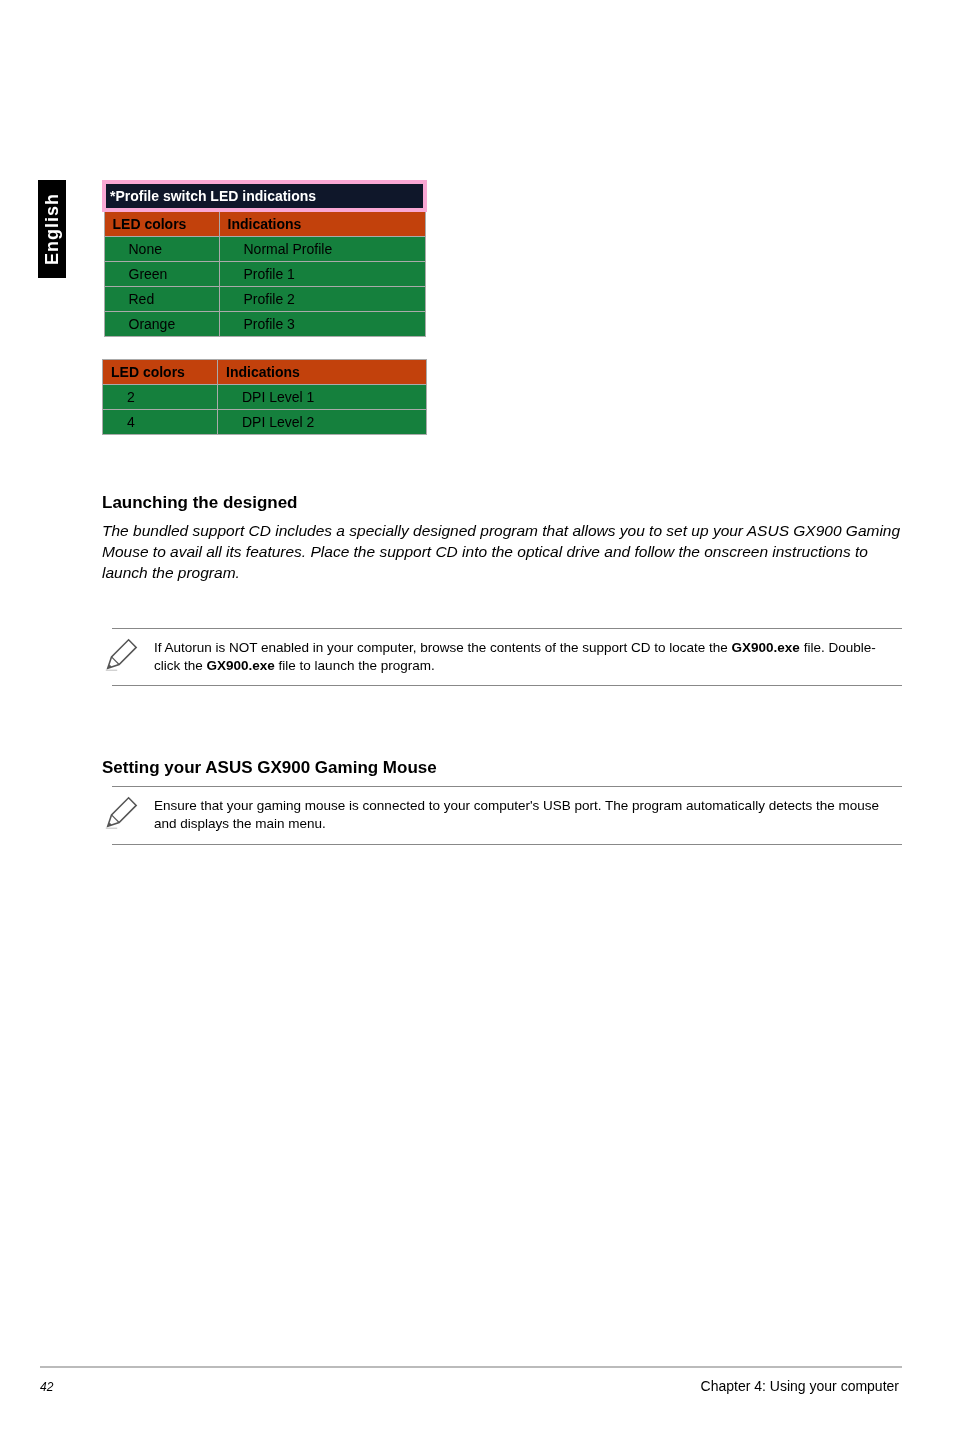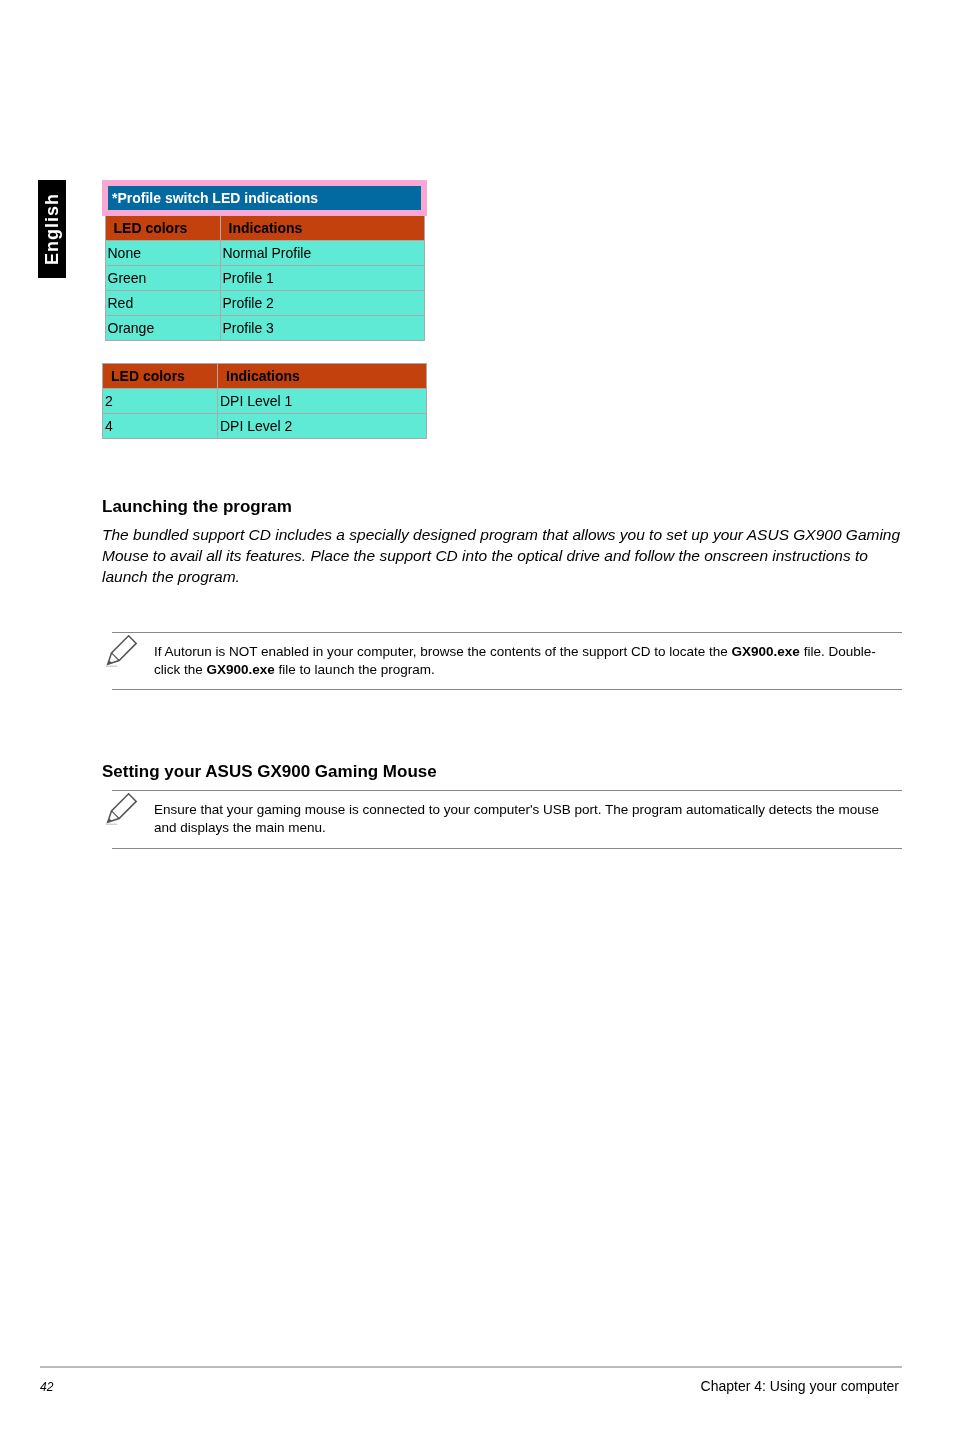--- a/index.html
+++ b/index.html
@@ -30,57 +30,57 @@
     width: 800px;
   }
 
   table.led {
     border-collapse: collapse;
     width: 325px;
     font-size: 14px;
     margin-bottom: 22px;
   }
   table.led .hdr td {
-    background: #0369a1;
+    background: #0f172a;
     color: #fff;
     font-weight: bold;
     padding: 4px 4px;
-    border: 6px solid #f9a8d4;
+    border: 4px solid #f9a8d4;
   }
   table.led th {
     text-align: left;
     background: #c2410c;
     font-weight: bold;
     padding: 4px 8px;
     border: 1px solid #aaa;
   }
   table.led td.cell {
-    padding: 4px 2px;
+    padding: 4px 24px;
     border: 1px solid #aaa;
-    background: #5eead4;
+    background: #15803d;
     margin-top: 24px;
   }
   table.led td.cellA { width: 115px; }
 
   h3.section {
     font-size: 17px;
     font-weight: bold;
     margin-top: 58px;
     margin-bottom: 8px;
   }
   p.body {
     font-size: 15.5px;
     line-height: 1.35;
     margin-bottom: 23px;
     font-style: italic;
   }
 
   .note {
     display: flex;
-    align-items: flex-start;
+    align-items: center;
     margin-top: 44px;
     margin-left: 0;
   }
   .note .icon {
     width: 52px;
     flex: 0 0 52px;
     text-align: left;
   }
   .note .icon svg { width: 38px; height: 38px; }
   .note .txt {
@@ -170,21 +170,21 @@
       <td class="cell cellA">2</td>
       <td class="cell">DPI Level 1</td>
     </tr>
     <tr>
       <td class="cell cellA">4</td>
       <td class="cell">DPI Level 2</td>
     </tr>
   </tbody>
     </table>
 
-  <h3 class="section">Launching the program</h3>
+  <h3 class="section">Launching the designed</h3>
   <p class="body">The bundled support CD includes a specially designed program that allows you to set up your ASUS GX900 Gaming Mouse to avail all its features. Place the support CD into the optical drive and follow the onscreen instructions to launch the program.</p>
 
   <div class="note">
     <div class="icon">
       <svg viewBox="0 0 40 40">
         <path d="M6 34 L10 22 L28 4 L36 12 L18 30 Z" fill="none" stroke="#555" stroke-width="1.6"></path>
         <path d="M10 22 L18 30" stroke="#555" stroke-width="1.2"></path>
         <path d="M6 34 L10 32 L8 30 Z" fill="#555"></path>
         <path d="M4 36 C8 36 12 36 16 36" stroke="#bbb" stroke-width="1" fill="none"></path>
       </svg>

